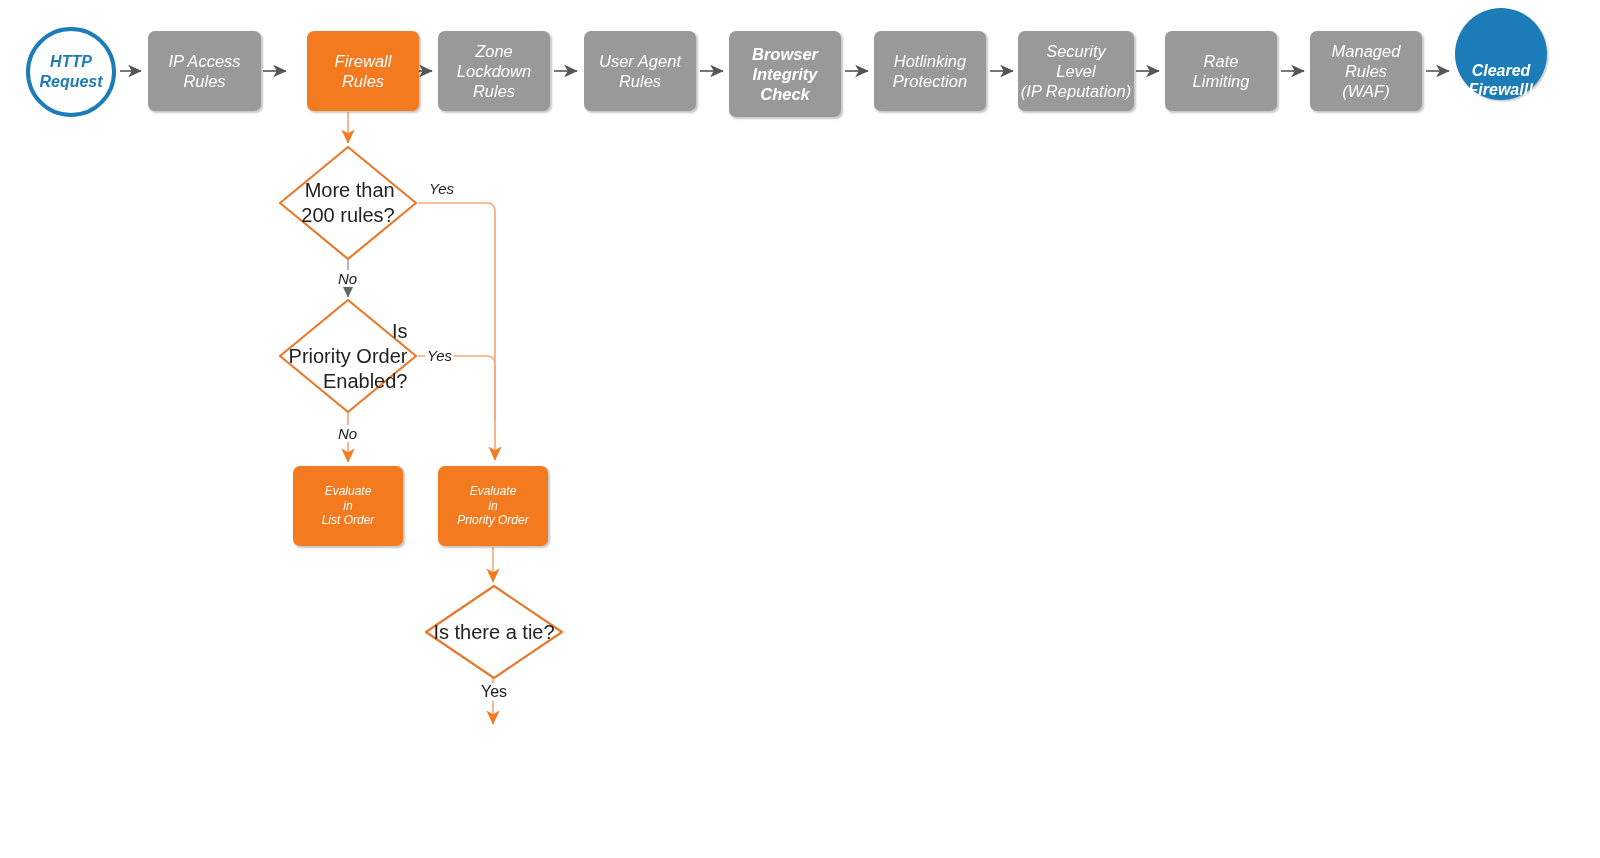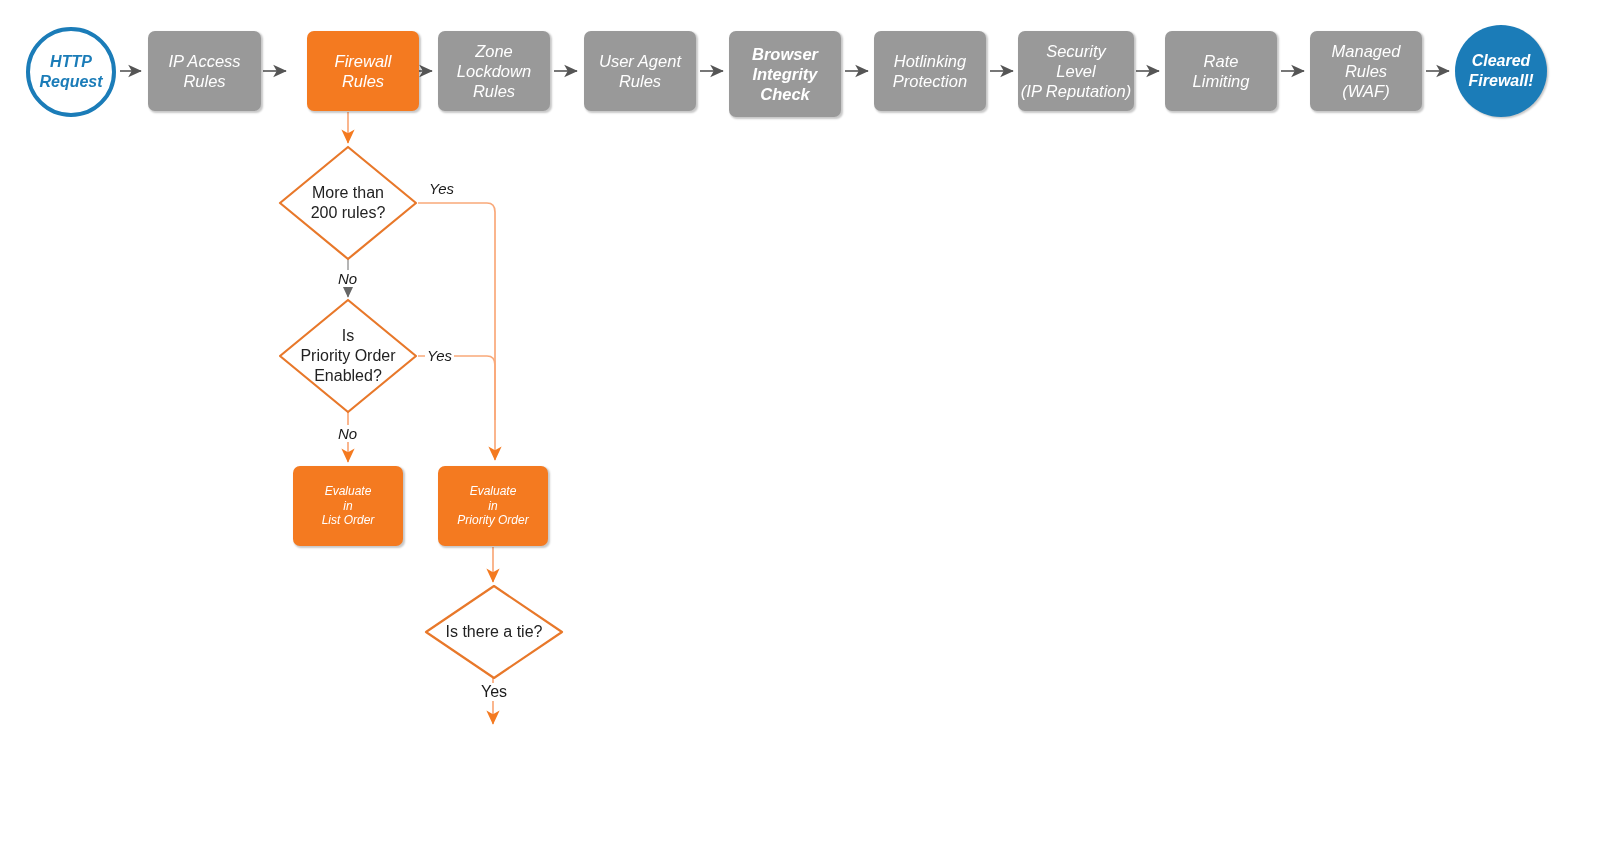--- a/index.html
+++ b/index.html
@@ -69,22 +69,22 @@
     overflow: visible;
   }
   .diamond-label {
     position: absolute;
     left: 0; top: 0;
     width: 100%;
     height: 100%;
     display: flex;
     align-items: center;
     justify-content: center;
-    text-align: center;
-    font-size: 16px;
+    text-align: right;
+    font-size: 20px;
     color: #222222;
     line-height: 1.25;
     white-space: pre-line;
   }
 
   
   .resultbox {
     border-radius: 7px;
     font-style: italic;
     font-size: 12px;
@@ -215,21 +215,21 @@
     <span>Rate
 Limiting</span>
   </div>
 
   <div class="node box gray" style="left:1310px; top:31px; width:112px; height:80px;">
     <span>Managed
 Rules
 (WAF)</span>
   </div>
 
-  <div class="node circle filled" style="left:1455px; top:25px; width:92px; height:92px;">
+  <div class="node circle filled" style="left:1455px; top:8px; width:92px; height:92px;align-items:flex-end;">
     <span>Cleared
 Firewall!</span>
   </div>
 
   <div class="diamond-wrap" style="left:278px; top:145px; width:140px; height:116px;">
     <svg width="140" height="116">
       <polygon points="70,2 138,58 70,114 2,58" fill="#ffffff" stroke="#e8782a" stroke-width="2.2" stroke-linejoin="round"></polygon>
     </svg>
     <div class="diamond-label">More than
 200 rules?</div>

